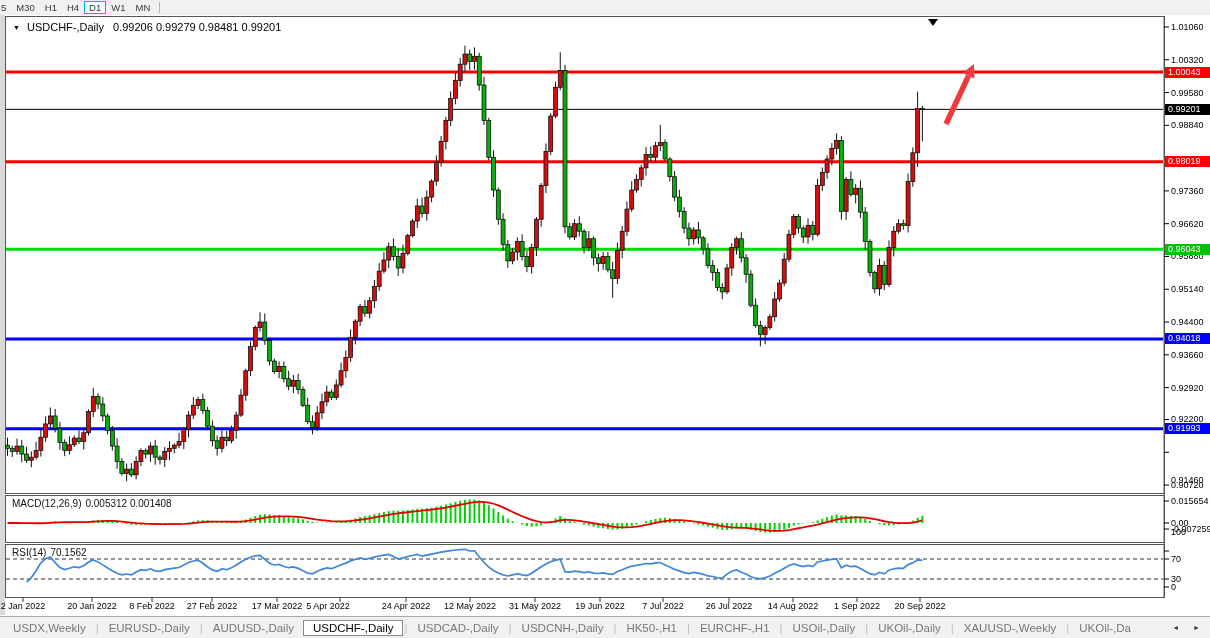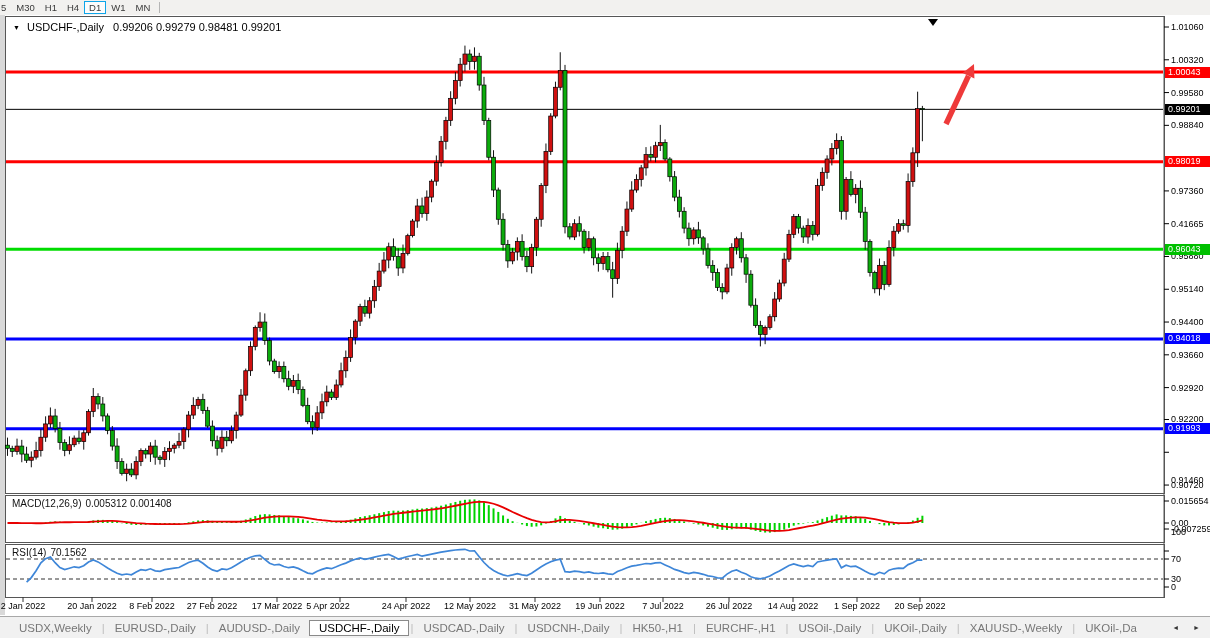--- a/index.html
+++ b/index.html
@@ -26,21 +26,21 @@
   svg.overlay{position:absolute;left:0;top:0;z-index:4;pointer-events:none;}
   
   .axis-label{position:absolute;left:1171px;font-size:9px;color:#000;white-space:nowrap;z-index:5;}
   .axis-badge{position:absolute;left:1165px;width:44px;height:11px;line-height:11px;font-size:9px;
               color:#fff;padding-left:3px;z-index:6;white-space:nowrap;}
   
   .date-label{position:absolute;top:601px;width:70px;margin-left:-35px;text-align:center;
               font-size:9px;color:#000;white-space:nowrap;z-index:5;}
   
   .tabbar{position:absolute;left:0;top:616px;width:1210px;height:22px;background:#f1f1f1;
-          border-top:1px solid #a8a8a8;display:flex;align-items:center;padding-left:10px;
+          border-top:1px solid #a8a8a8;display:flex;align-items:center;padding-left:4px;
           box-sizing:border-box;font-size:11.5px;color:#777;}
   .tab{padding:2px 9px;white-space:nowrap;cursor:default;}
   .tab.active{background:#fff;border:1px solid #8a8a8a;color:#000;padding:1px 9px;}
   .tab-sep{color:#bdbdbd;padding:0 1px;}
   .tab-arrows{margin-left:auto;margin-right:4px;font-size:7px;color:#333;letter-spacing:6px;white-space:nowrap;}
 </style>
 </head>
 <body>
 
 <div class="screen">
@@ -704,21 +704,21 @@
       <line x1="857" y1="597" x2="857" y2="602" stroke="#333" stroke-width="1"></line>
       <line x1="920" y1="597" x2="920" y2="602" stroke="#333" stroke-width="1"></line>
     </svg>
 
   <div id="axis">
       <div class="axis-label" style="top: 22px; text-align: right;">1.01060</div>
       <div class="axis-label" style="top: 54.782px;">1.00320</div>
       <div class="axis-label" style="top: 87.564px;">0.99580</div>
       <div class="axis-label" style="top: 120.346px;">0.98840</div>
       <div class="axis-label" style="top: 185.91px;">0.97360</div>
-      <div class="axis-label" style="top: 218.692px;">0.41665</div>
+      <div class="axis-label" style="top: 218.692px;">0.96620</div>
       <div class="axis-label" style="top: 251.474px;">0.95880</div>
       <div class="axis-label" style="top: 284.256px;">0.95140</div>
       <div class="axis-label" style="top: 317.038px;">0.94400</div>
       <div class="axis-label" style="top: 349.82px;">0.93660</div>
       <div class="axis-label" style="top: 382.602px;">0.92920</div>
       <div class="axis-label" style="top: 414.498px;">0.92200</div>
       <div class="axis-label" style="top: 447.28px; margin-top: 28px;">0.91460</div>
       <div class="axis-label" style="top: 480.062px;">0.90720</div>
       <div class="axis-badge" style="background: rgb(255, 0, 0); top: 66.5531px;">1.00043</div>
       <div class="axis-badge" style="background: rgb(0, 0, 0); top: 103.854px;">0.99201</div>

